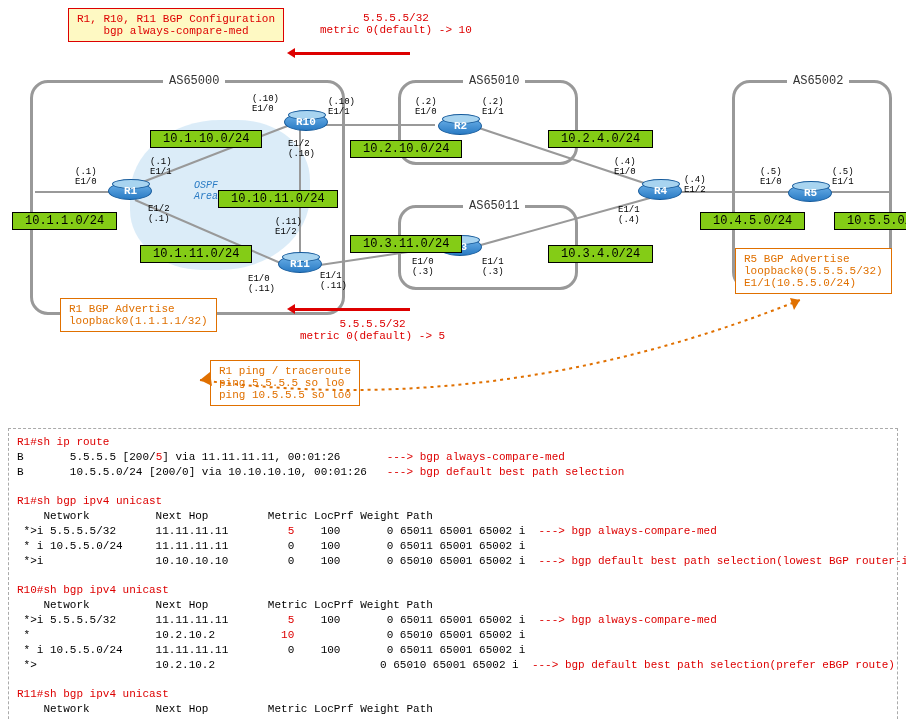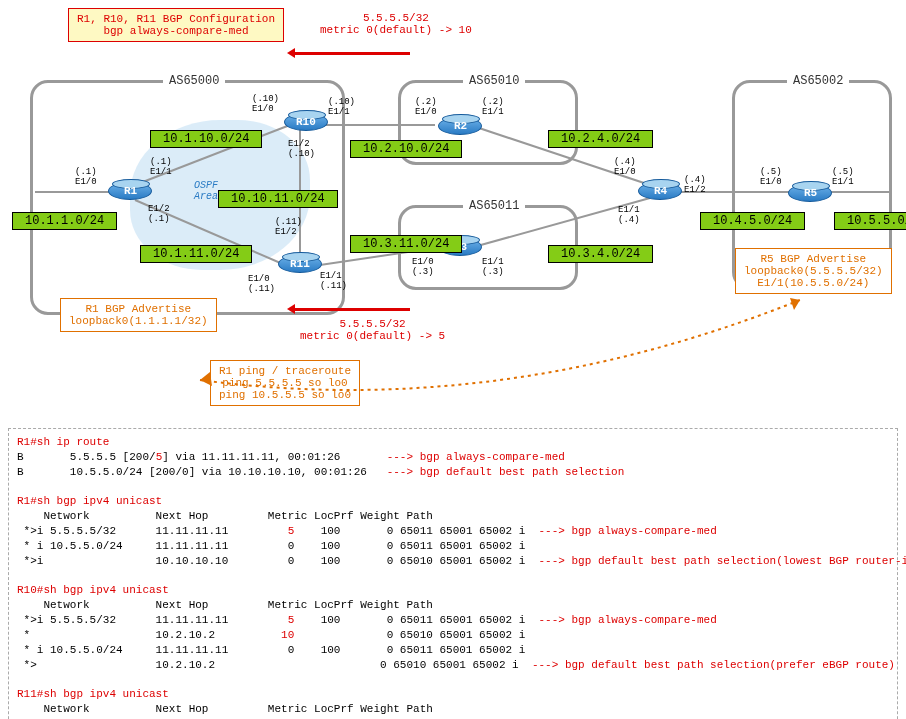--- a/index.html
+++ b/index.html
@@ -9,21 +9,21 @@
 .as-label { position: absolute; background: #fff; padding: 0 6px; font-size: 12px; color: #333; top: -9px; }
 .router { position: absolute; width: 44px; height: 20px; }
 .router-body { width: 44px; height: 18px; background: linear-gradient(#6bb0e8,#2a7bc4); border: 1px solid #155a9b; border-radius: 50%; position: relative; }
 .router-top { position: absolute; top: -4px; left: 3px; width: 38px; height: 10px; background: #a8d4f0; border: 1px solid #155a9b; border-radius: 50%; }
 .router-name { position: absolute; font-size: 11px; color: #000; font-weight: bold; }
 .subnet { position: absolute; border: 1px solid #000; background: #84cc16; padding: 1px 12px; font-size: 12px; white-space: nowrap; }
 .iface { position: absolute; font-size: 9px; color: #000; white-space: nowrap; line-height: 1.1; }
 .note-red { position: absolute; color: #d00; font-size: 11px; white-space: nowrap; text-align: center; }
 .note-orange { position: absolute; color: #e07000; font-size: 11px; white-space: nowrap; }
 .note-box { border: 1px solid #d00; padding: 4px 8px; background: #fef9c3; }
-.note-box-o { border: 1px solid #e07000; padding: 4px 8px; background: #fff; text-align: center; }
+.note-box-o { border: 1px solid #e07000; padding: 4px 8px; background: #fff; }
 .ospf-cloud { position: absolute; background: #cce4f5; border-radius: 50% 40% 50% 40%; opacity: 0.7; }
 .ospf-label { position: absolute; color: #2a7bc4; font-style: italic; font-size: 10px; }
 .arrow-red { position: absolute; height: 3px; background: #d00; }
 .arrow-red::before { content: ""; position: absolute; left: -8px; top: -4px; border: 5px solid transparent; border-right: 8px solid #d00; }
 .terminal { margin: 8px; border: 1px dashed #aaa; padding: 6px 8px; font-family: "Courier New", monospace; font-size: 11px; white-space: pre; line-height: 1.35; }
 .cmd { color: #d00; margin-top: 44px; }
 .ann { color: #d00; }
 .met { color: #d00; }
 svg.conn { position:absolute; top:0; left:0; pointer-events:none; }
 </style>

